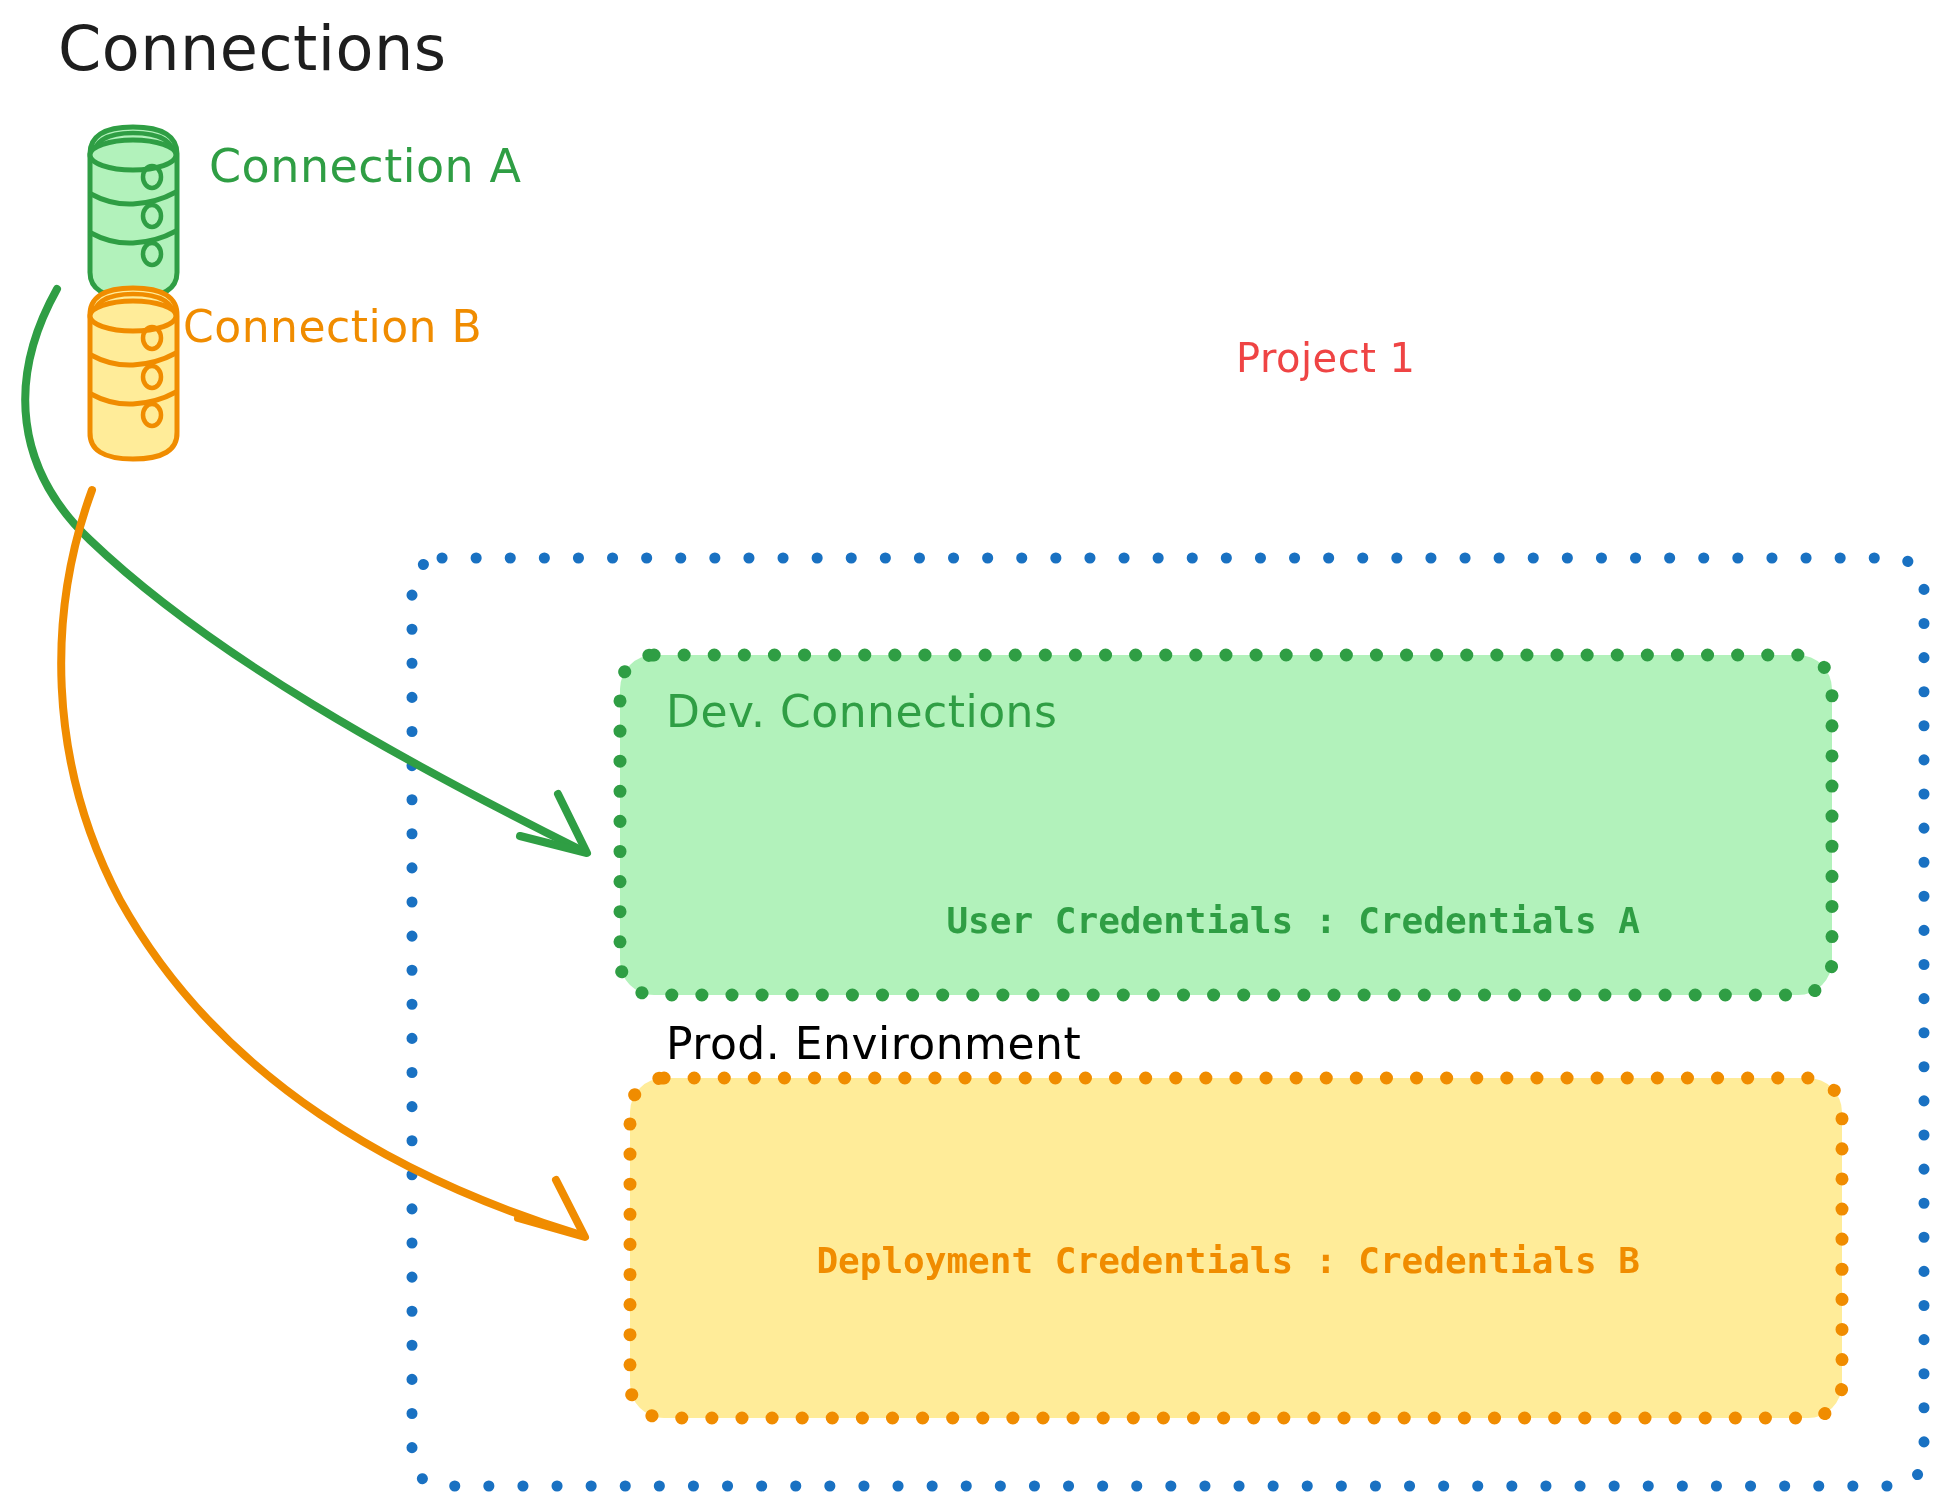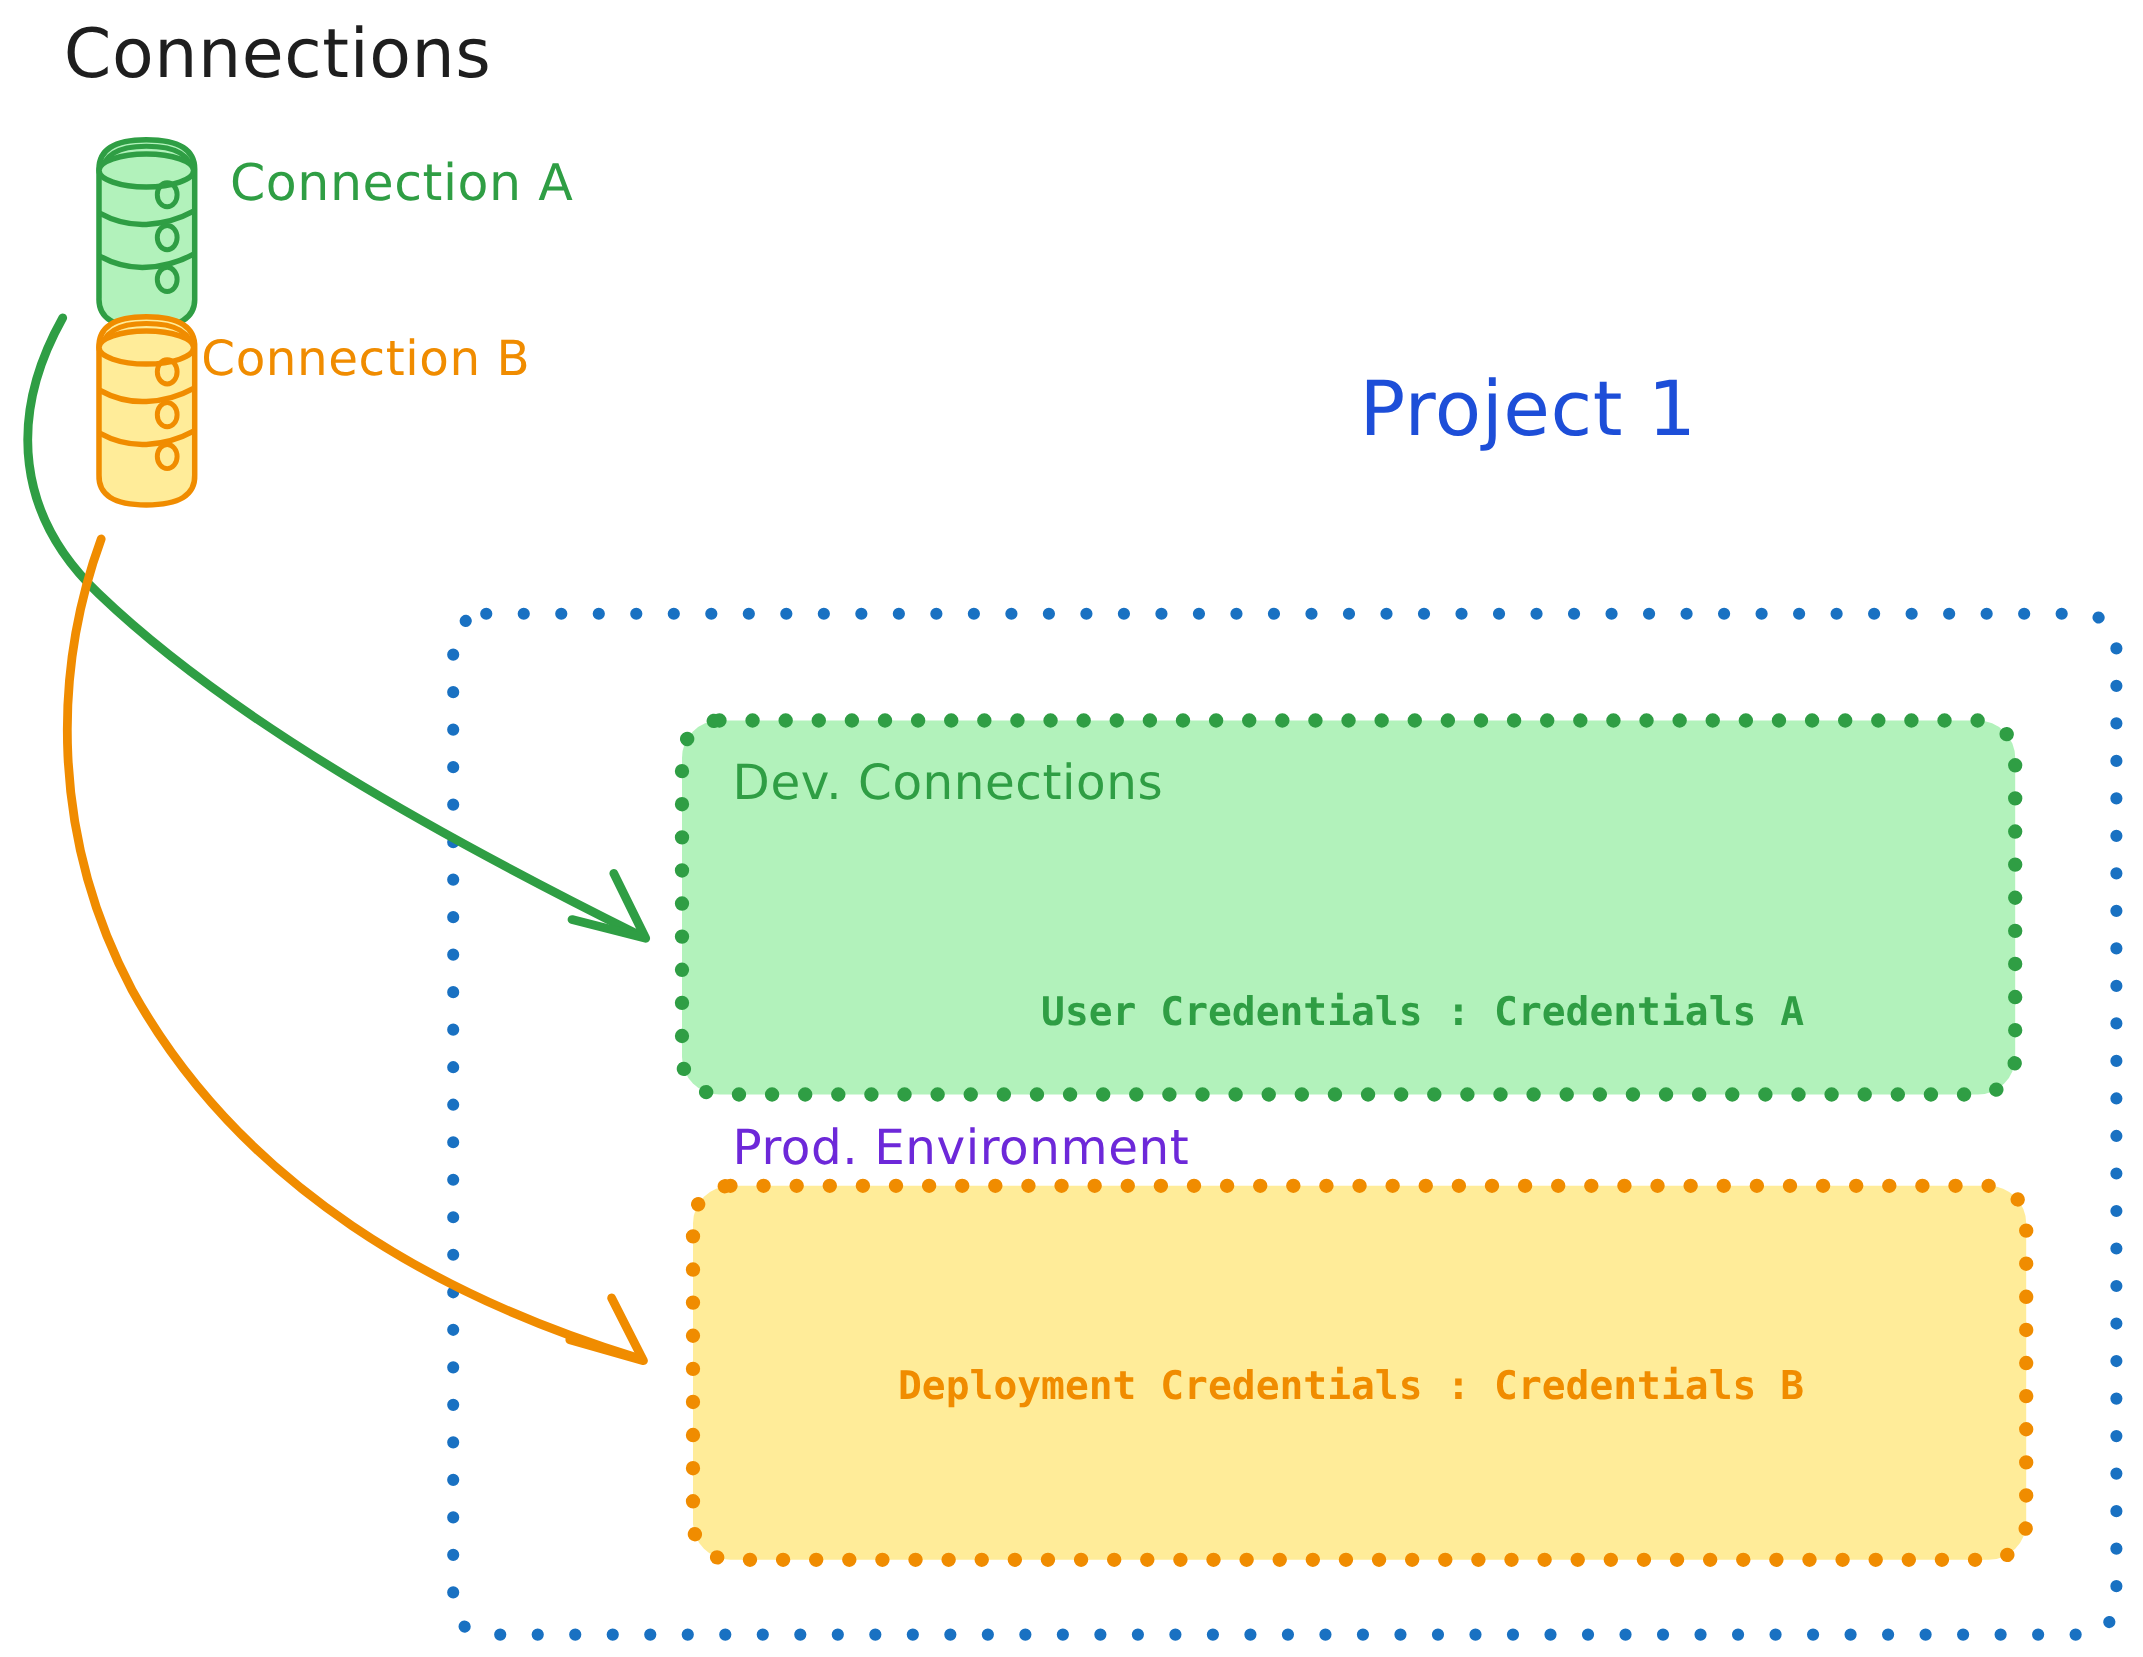--- a/index.html
+++ b/index.html
@@ -51,34 +51,34 @@
   }
   #conn-b-label {
     left: 183px;
     top: 305px;
     font-size: 44px;
     color: #f08c00;
   }
   #project-label {
     left: 1236px;
     top: 338px;
-    font-size: 69px;
-    color: #1d4ed8;
+    font-size: 40px;
+    color: #ef4444;
   }
   #dev-env-title {
     left: 666px;
     top: 690px;
     font-size: 44px;
     color: #2f9e44;
   }
   #prod-env-title {
     left: 666px;
     top: 1022px;
     font-size: 44px;
-    color: #6d28d9;
+    color: #000000;
   }
   #dev-env-cred {
     left: 1640px;
     top: 903px;
     font-size: 36px;
     color: #2f9e44;
     transform: translateX(-100%);
   }
   #prod-env-cred {
     left: 1640px;

